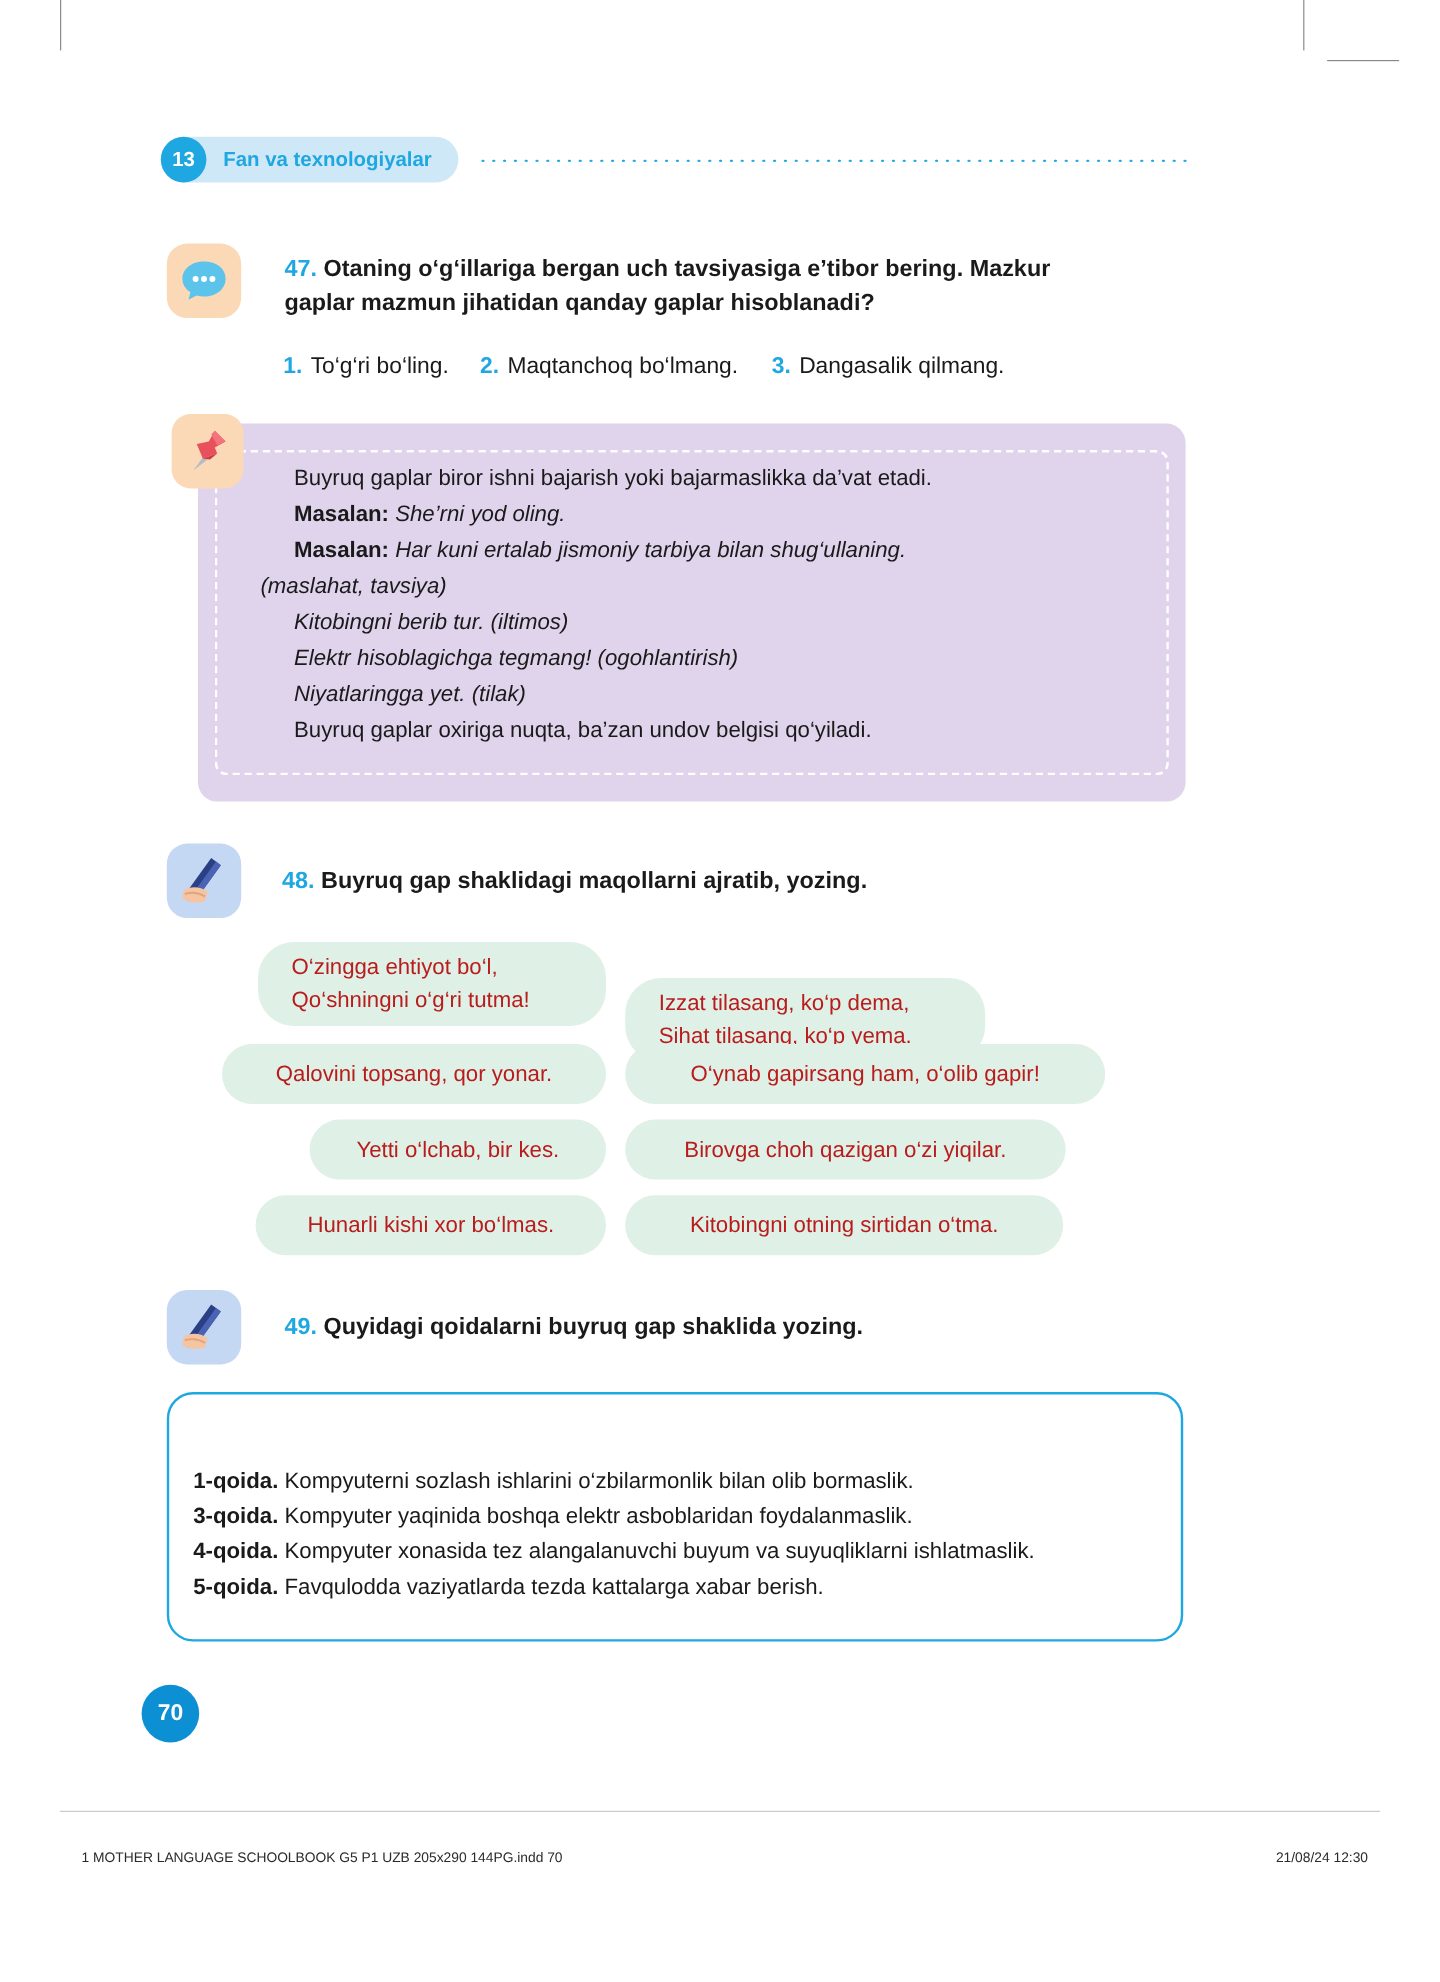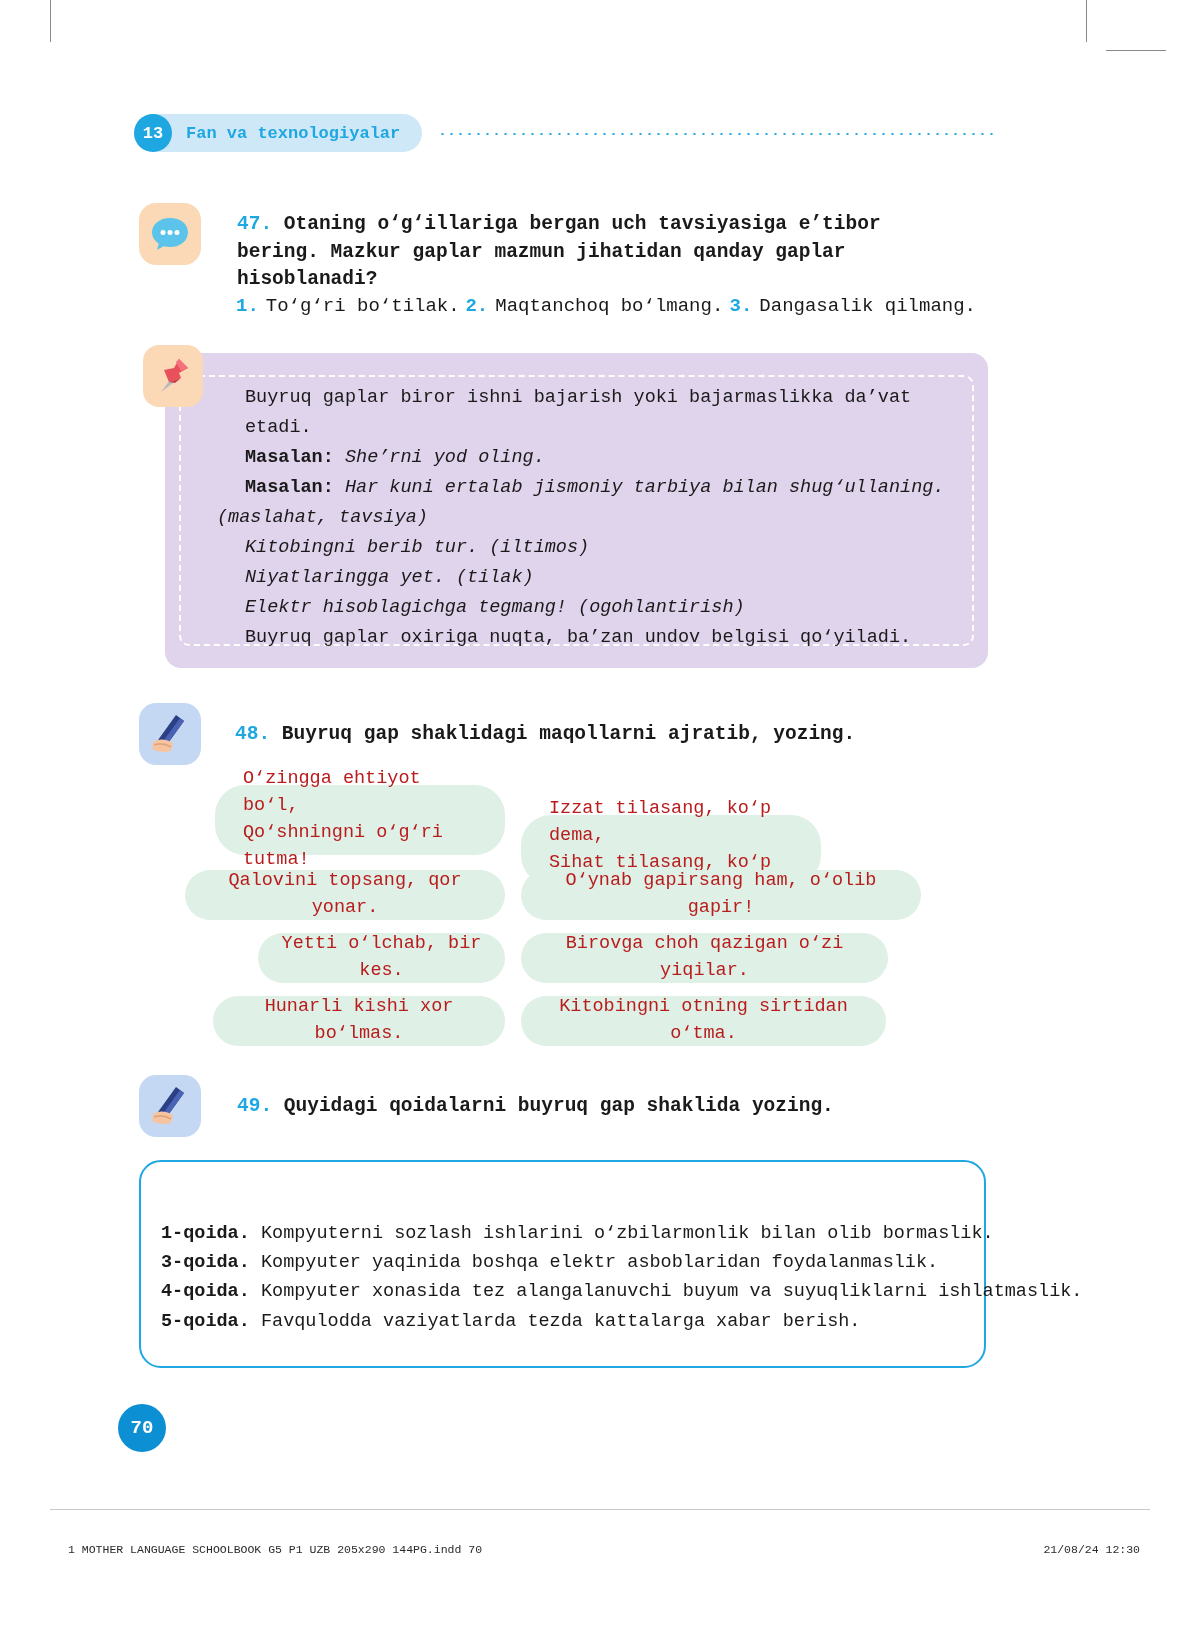--- a/index.html
+++ b/index.html
@@ -23,21 +23,20 @@
   .cm-tl-v { left: 50px;  top: 0px;   width: 1px; height: 42px; }
   .cm-tr-v { left: 1086px;top: 0px;   width: 1px; height: 42px; }
   .cm-tr-h { left: 1106px;top: 50px;  width: 60px; height: 1px; }
 
   
   .page {
     position: absolute;
     left: 0; top: 0;
     width: 1200px;
     height: 1293px;
-    font-family: Liberation Mono, monospace;
   }
 
   
   .header-row {
     position: absolute;
     left: 134px;
     top: 113px;
     width: 860px;
     height: 40px;
     display: flex;
@@ -295,42 +294,42 @@
       <circle cx="27" cy="16.5" r="2.5" fill="#ffffff"></circle>
     </svg>
   </div>
   <div class="ex-title" id="ex47-title">
     <span class="ex-num">47.</span>
     <span>Otaning o‘g‘illariga bergan uch tavsiyasiga e’tibor bering. Mazkur gaplar mazmun jihatidan qanday gaplar hisoblanadi?</span>
   </div>
 
   <div class="num-list">
     <span class="item">
-      <span class="n">1.</span><span>To‘g‘ri bo‘tilak.</span>
+      <span class="n">1.</span><span>To‘g‘ri bo‘ling.</span>
     </span>
     <span class="gap1"></span>
     <span class="item">
       <span class="n">2.</span><span>Maqtanchoq bo‘lmang.</span>
     </span>
     <span class="gap2"></span>
     <span class="item">
       <span class="n">3.</span><span>Dangasalik qilmang.</span>
     </span>
   </div>
 
   <div class="rule-box">
     <div class="rule-dash"></div>
     <div class="rule-text">
       <span class="ind"><span>Buyruq gaplar biror ishni bajarish yoki bajarmaslikka da’vat etadi.</span></span>
       <span class="ind"><b>Masalan:</b> <i>She’rni yod oling.</i></span>
       <span class="ind"><b>Masalan:</b> <i>Har kuni ertalab jismoniy tarbiya bilan shug‘ullaning.</i></span>
       <span class="noind"><i>(maslahat, tavsiya)</i></span>
       <span class="ind"><i>Kitobingni berib tur. (iltimos)</i></span>
+      <span class="ind"><i>Elektr hisoblagichga tegmang! (ogohlantirish)</i></span>
       <span class="ind"><i>Niyatlaringga yet. (tilak)</i></span>
-      <span class="ind"><i>Elektr hisoblagichga tegmang! (ogohlantirish)</i></span>
       <span class="ind"><span>Buyruq gaplar oxiriga nuqta, ba’zan undov belgisi qo‘yiladi.</span></span>
     </div>
   </div>
   <div class="pin-icon">
     <svg width="36" height="40" viewBox="0 0 36 40" aria-hidden="true">
       <path d="M6 36 L15 24 L18 27 Z" fill="#b9b9c4"></path>
       <path d="M24 3 L33 12 L24 17 L26 22 L14 26 L9 14 L19 12 Z" fill="#e8505b"></path>
       <path d="M24 3 L33 12 L26 15 L21 6 Z" fill="#f4727c"></path>
       <path d="M14 26 L26 22 L20 27 Z" fill="#c43d49"></path>
     </svg>

